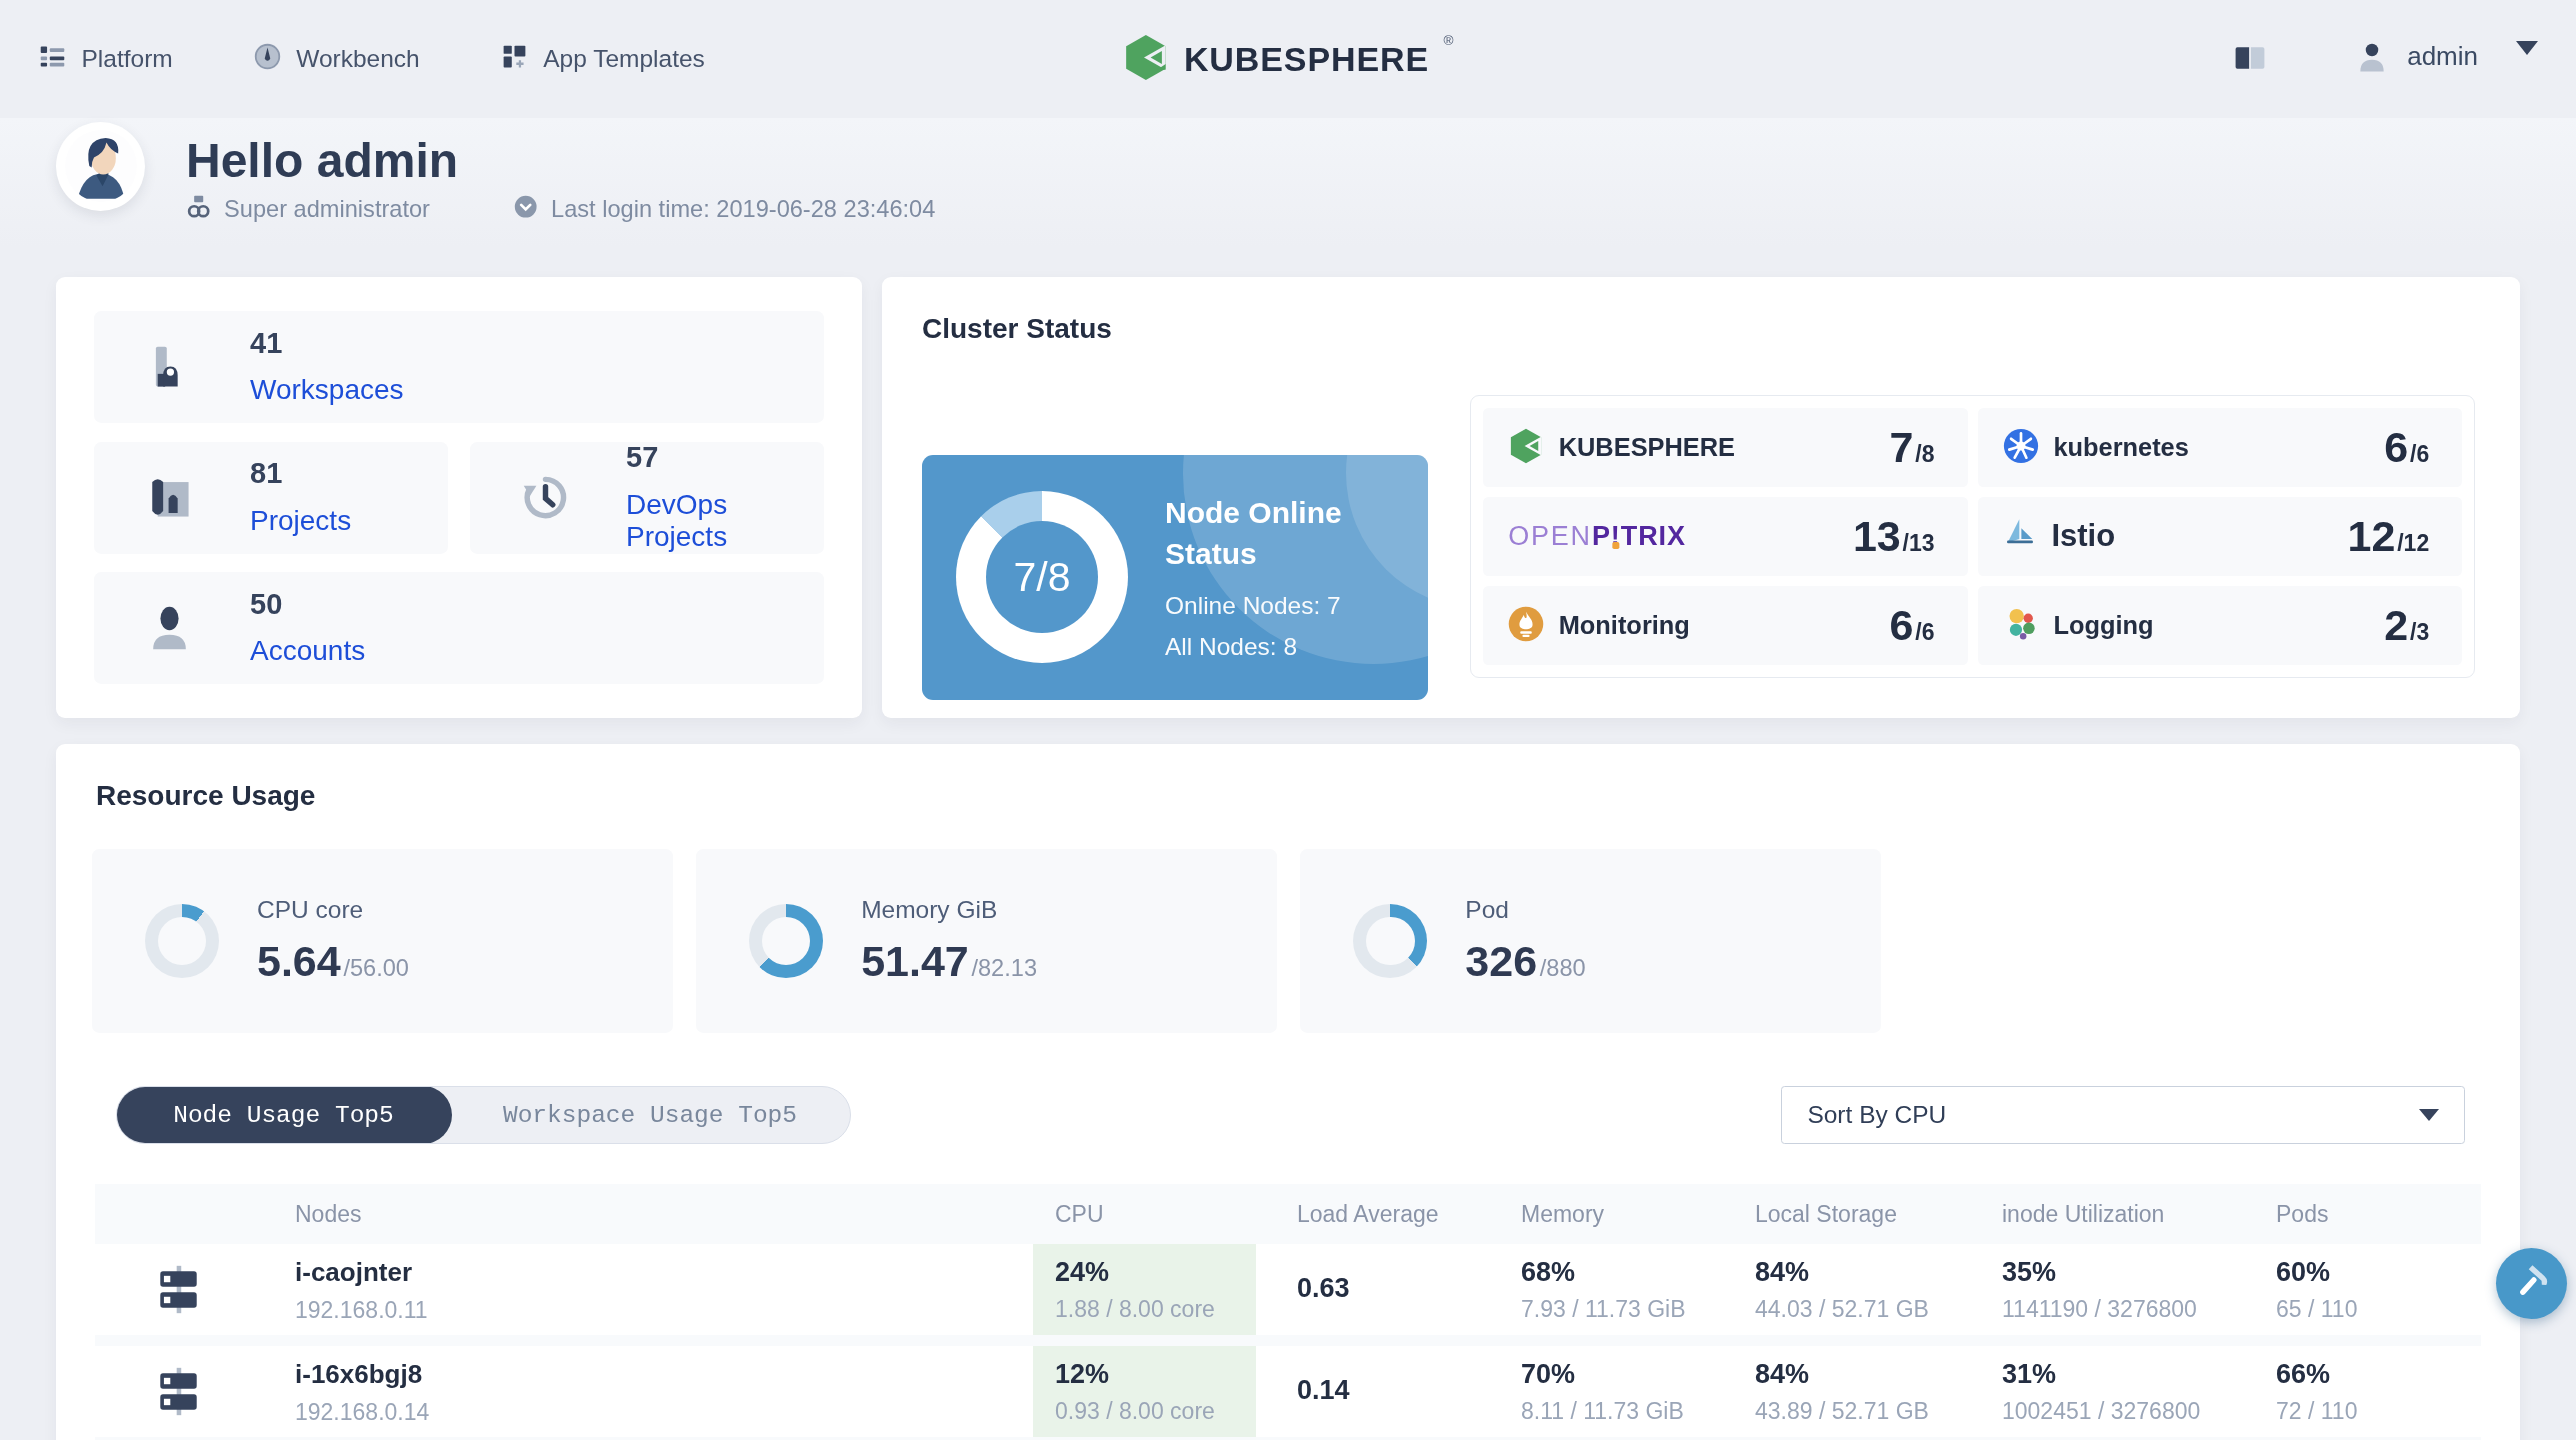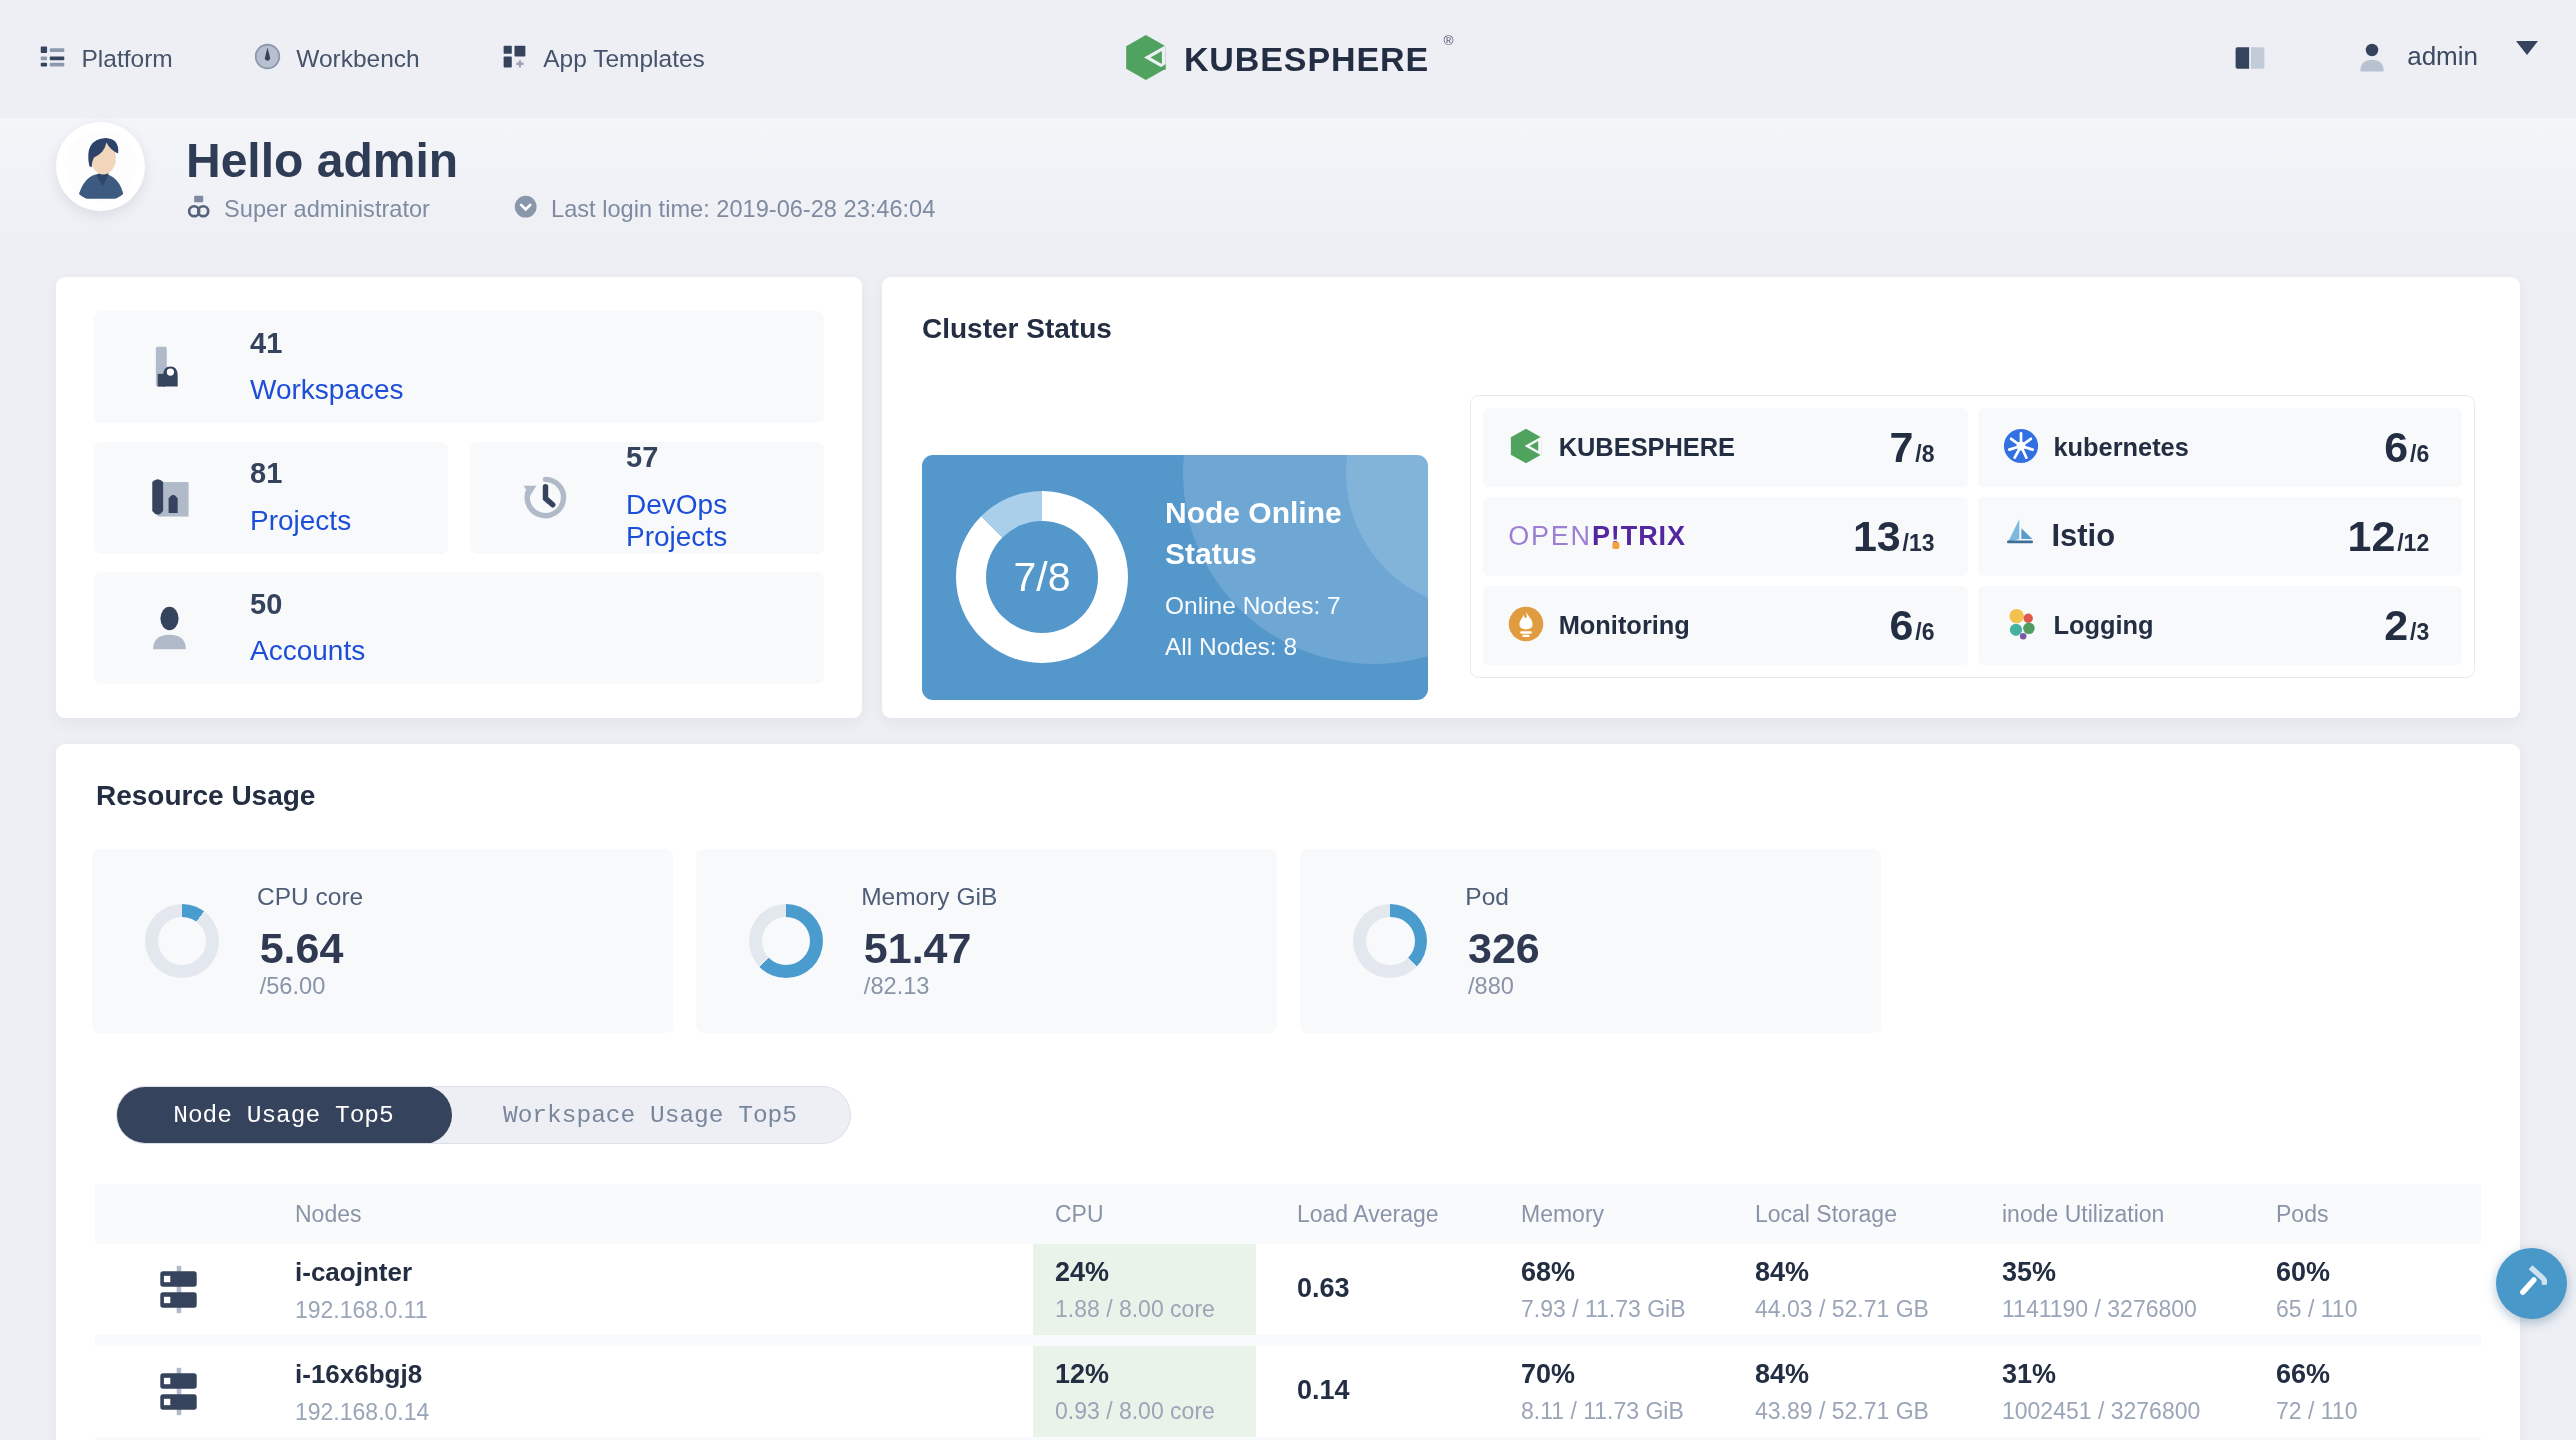--- a/index.html
+++ b/index.html
@@ -62,21 +62,21 @@
   .op-bang { position:relative; }
   .op-bang i { position:absolute; left:50%; transform:translateX(-50%); bottom:1.8px; width:7.3px; height:7.3px; background:#f0a33a; border-radius:1.8px; font-style:normal; }
   
   .resource-card { left:56px; top:744px; width:2464px; height:889px; }
   .gauge-grid { position:absolute; left:36px; top:105px; width:2393px; display:grid; grid-template-columns:repeat(4,1fr); gap:23.6px; }
   .gauge-card { background:#f8f9fb; border-radius:7.3px; height:184px; display:flex; align-items:center; padding-left:53px; }
   .gauge-donut { width:74px; height:74px; border-radius:50%; position:relative; flex:none; }
   .gauge-donut::after { content:''; position:absolute; inset:12.7px; background:#f8f9fb; border-radius:50%; }
   .gauge-info { margin-left:38px; }
   .gauge-label { font-size:24.5px; color:#4e5d78; }
-  .gauge-value { display:flex; align-items:baseline; font-size:43px; font-weight:700; color:#2f3a52; margin-top:13px;flex-direction:column; }
+  .gauge-value { display:flex; align-items:baseline; font-size:43px; font-weight:700; color:#2f3a52; margin-top:13px; }
   .gauge-total { font-size:23.6px; font-weight:400; color:#8a94a8; margin-left:2.7px; }
   
   .tabs { position:absolute; left:60px; top:342px; height:58px; border:1.8px solid #dadfe9; background:#edeff4; border-radius:29px; display:inline-flex; align-items:center; overflow:hidden; }
   .tab { height:58px; display:flex; align-items:center; padding:0 53px; font-size:24.5px; color:#79879c; cursor:pointer; margin:-1.8px 0;font-family:Liberation Mono, monospace; }
   .tab.active { background:#36435c; color:#fff; border-radius:29px; padding:0 58px; margin:-1.8px; }
   .sort { position:absolute; left:1725px; top:342px; width:684px; height:58px; background:#fff; border:0.9px solid #c9d1dd; border-radius:3.6px; display:flex; align-items:center; padding:0 25.4px; font-size:24.5px; color:#303e57; cursor:pointer; }
   .sort-caret { margin-left:auto; width:0; height:0; border-left:10px solid transparent; border-right:10px solid transparent; border-top:12.7px solid #36435c; }
   
   .rtable { position:absolute; left:39px; top:440px; width:2386px; background:#f8fafc; }
   .thead { position:relative; height:60px; font-size:23px; color:#8a94a8; }
@@ -420,20 +420,24 @@
         </div>
       </div>
     </div>
   </div>
 
   <div class="tabs">
     <div class="tab active">Node Usage Top5</div>
     <div class="tab">Workspace Usage Top5</div>
   </div>
 
+  <div class="sort">
+    <span>Sort By CPU</span>
+    <span class="sort-caret"></span>
+  </div>
 
   <div class="rtable">
     <div class="thead">
       <span class="h-nodes">Nodes</span>
       <span class="h-cpu">CPU</span>
       <span class="h-load">Load Average</span>
       <span class="h-mem">Memory</span>
       <span class="h-sto">Local Storage</span>
       <span class="h-ino">inode Utilization</span>
       <span class="h-pod">Pods</span>

